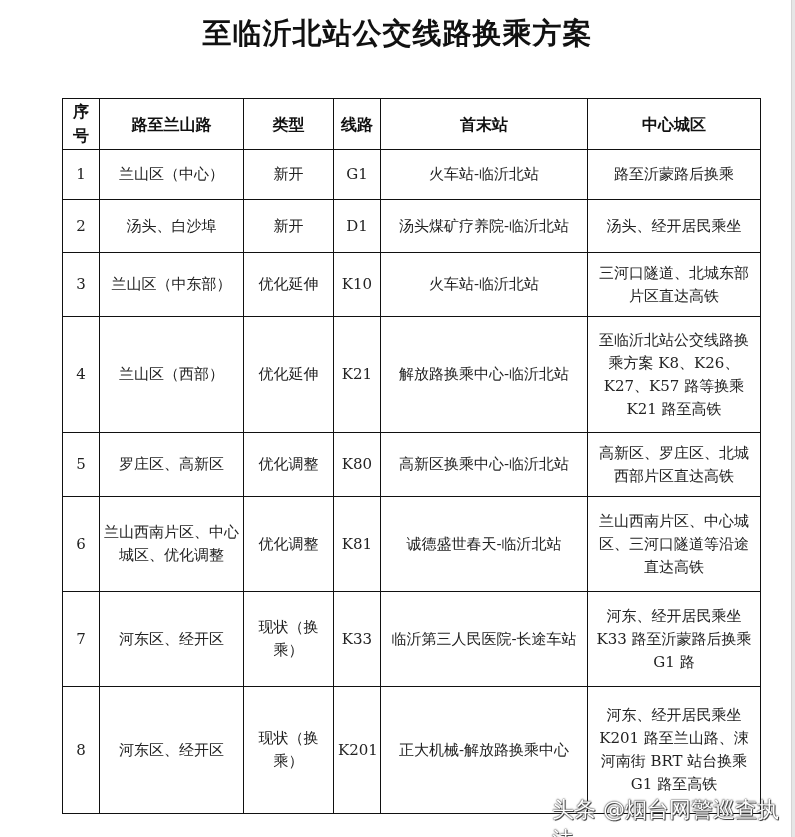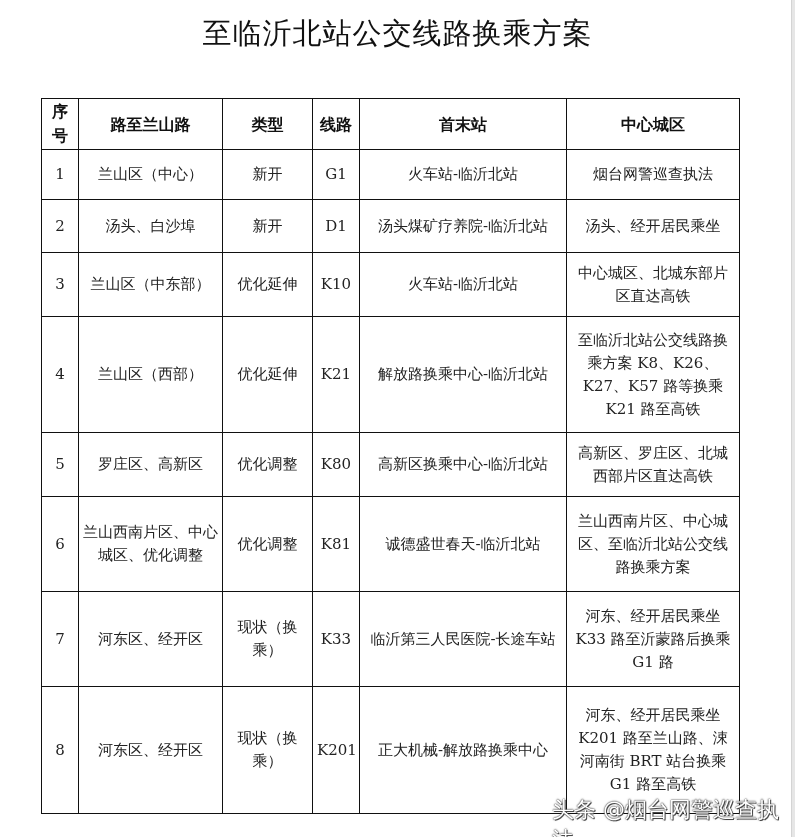--- a/index.html
+++ b/index.html
@@ -8,25 +8,25 @@
     background: #ffffff;
     font-family: "DejaVu Serif", "Liberation Serif", serif;
     color: #111;
   }
   .edge {
     position: absolute; top: 0; right: 0; width: 3px; height: 837px;
     background: #e6e6e6; border-left: 1px solid #d4d4d4;
   }
   .title {
     position: absolute; left: 0; top: 14px; width: 795px; text-align: center;
-    font-size: 29px; font-weight: normal; letter-spacing: 1px;
+    font-size: 29px; font-weight: bold; letter-spacing: 1px;
     font-family: "DejaVu Serif", "Liberation Serif", serif;
   }
   table {
-    position: absolute; left: 41px; top: 98px;
+    position: absolute; left: 62px; top: 98px;
     border-collapse: collapse; table-layout: fixed;
     width: 699px;
     border-radius: 7px;
   }
   td, th {
     border: 1.5px solid #111; text-align: center; vertical-align: middle;
     padding: 0 4px; font-size: 15px; line-height: 23px; font-weight: normal;
     color: #222;
   }
   th { font-weight: bold; font-size: 16px; color: #111; }
@@ -70,37 +70,37 @@
       <th>中心城区</th>
     </tr>
   </thead>
   <tbody>
     <tr style="height:50px">
       <td>1</td>
       <td>兰山区（中心）</td>
       <td>新开</td>
       <td>G1</td>
       <td>火车站-临沂北站</td>
-      <td>烟台网警巡查执法</td>
+      <td>路至沂蒙路后换乘</td>
     </tr>
     <tr style="height:53px">
       <td>2</td>
       <td>汤头、白沙埠</td>
       <td>新开</td>
       <td>D1</td>
       <td>汤头煤矿疗养院-临沂北站</td>
       <td>汤头、经开居民乘坐</td>
     </tr>
     <tr style="height:64px">
       <td>3</td>
       <td>兰山区（中东部）</td>
       <td>优化延伸</td>
       <td>K10</td>
       <td>火车站-临沂北站</td>
-      <td>中心城区、北城东部片区直达高铁</td>
+      <td>三河口隧道、北城东部片区直达高铁</td>
     </tr>
     <tr style="height:116px">
       <td>4</td>
       <td>兰山区（西部）</td>
       <td>优化延伸</td>
       <td>K21</td>
       <td>解放路换乘中心-临沂北站</td>
       <td>至临沂北站公交线路换乘方案 K8、K26、K27、K57 路等换乘 K21 路至高铁</td>
     </tr>
     <tr style="height:64px">
@@ -110,21 +110,21 @@
       <td>K80</td>
       <td>高新区换乘中心-临沂北站</td>
       <td>高新区、罗庄区、北城西部片区直达高铁</td>
     </tr>
     <tr style="height:95px">
       <td>6</td>
       <td>兰山西南片区、中心城区、优化调整</td>
       <td>优化调整</td>
       <td>K81</td>
       <td>诚德盛世春天-临沂北站</td>
-      <td>兰山西南片区、中心城区、至临沂北站公交线路换乘方案</td>
+      <td>兰山西南片区、中心城区、三河口隧道等沿途直达高铁</td>
     </tr>
     <tr style="height:95px">
       <td>7</td>
       <td>河东区、经开区</td>
       <td>现状（换乘）</td>
       <td>K33</td>
       <td>临沂第三人民医院-长途车站</td>
       <td>河东、经开居民乘坐 K33 路至沂蒙路后换乘 G1 路</td>
     </tr>
     <tr style="height:127px">

